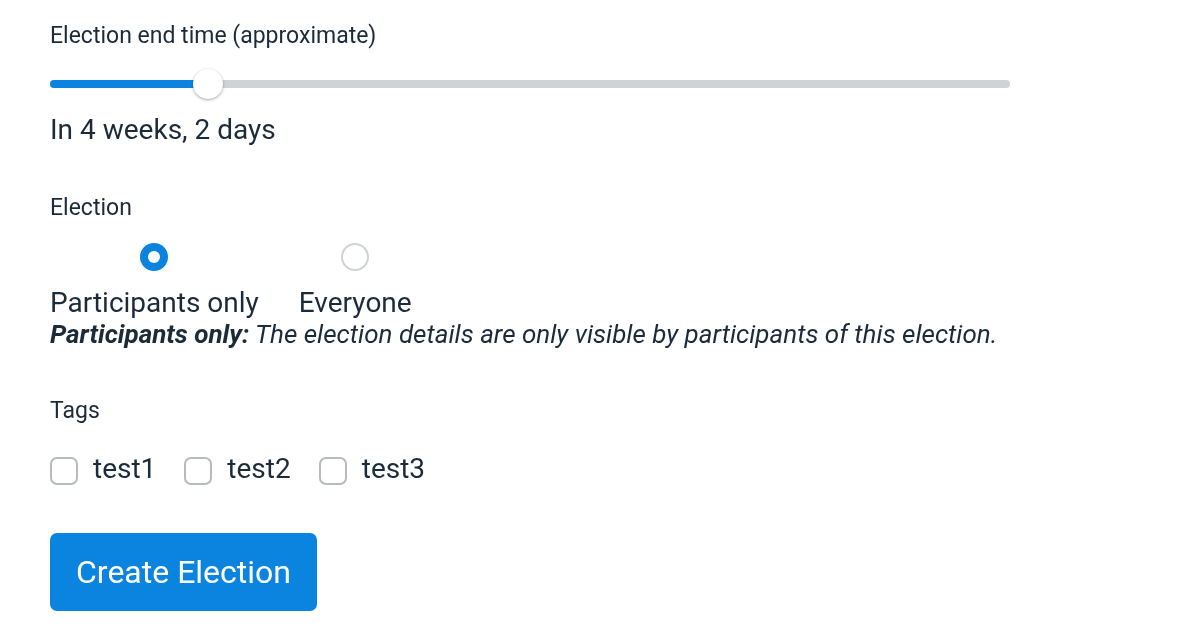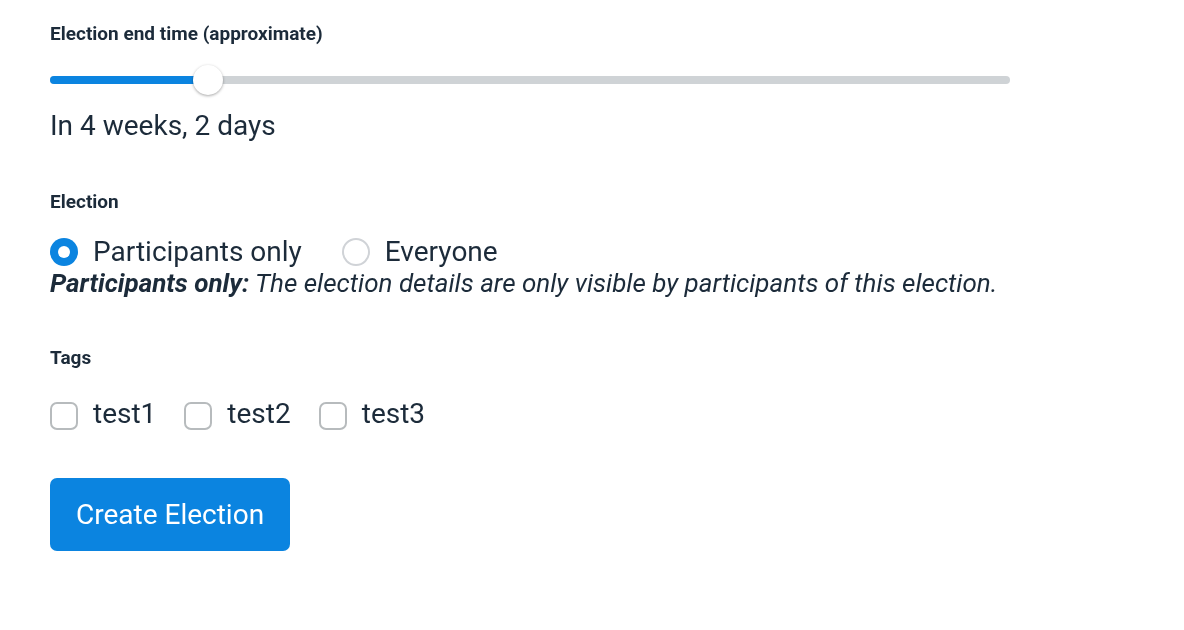--- a/index.html
+++ b/index.html
@@ -8,24 +8,24 @@
     padding: 0;
     font-family: -apple-system, BlinkMacSystemFont, "Segoe UI", Roboto, "Helvetica Neue", Arial, sans-serif;
     color: #1c2b3a;
     background: #fff;
   }
   .page {
     padding: 22px 50px 46px 50px;
     width: 1184px;
   }
   .field-label {
-    font-size: 19px;
+    font-size: 23px;
     color: #1c2b3a;
     margin: 0 0 20px 0;
-    font-weight: 700;
+    font-weight: 400;
   }
   
   .slider-wrap {
     position: relative;
     width: 960px;
     height: 30px;
     margin-bottom: 12px;
   }
   .slider-track {
     position: absolute;
@@ -67,20 +67,21 @@
     display: flex;
     align-items: center;
     gap: 40px;
     margin-top: 22px;
   }
   .radio-item {
     display: flex;
     align-items: center;
     gap: 15px;
     cursor: pointer;
+    flex-direction: column;
   }
   .radio-outer {
     width: 28px;
     height: 28px;
     border-radius: 50%;
     border: 2px solid #d0d3d7;
     display: flex;
     align-items: center;
     justify-content: center;
     flex-shrink: 0;
@@ -130,21 +131,21 @@
   .tag-label {
     font-size: 28px;
   }
   
   .create-btn {
     margin-top: 48px;
     background: #0b84e0;
     color: #fff;
     border: none;
     border-radius: 7px;
-    font-size: 28px;
+    font-size: 32px;
     padding: 20px 26px;
     cursor: pointer;
     font-family: inherit;
   }
 </style>
 </head>
 <body>
 
 <div class="page">
 

